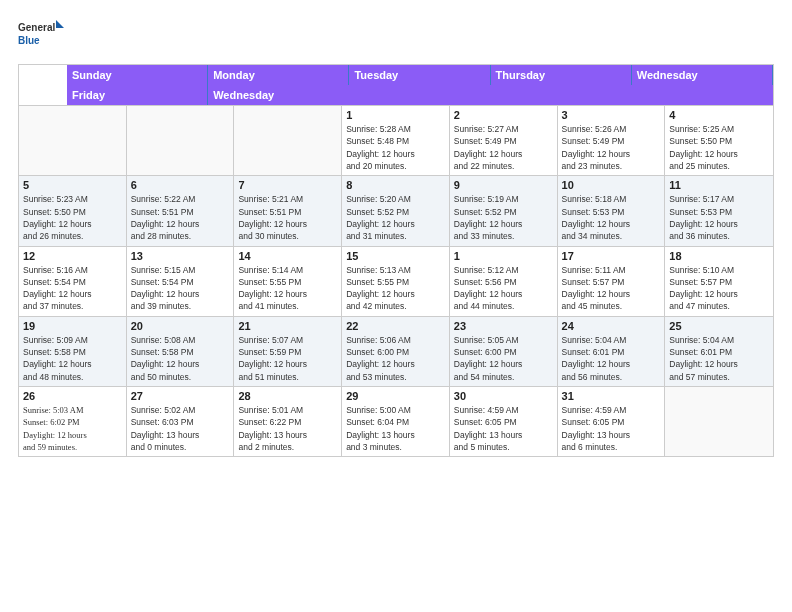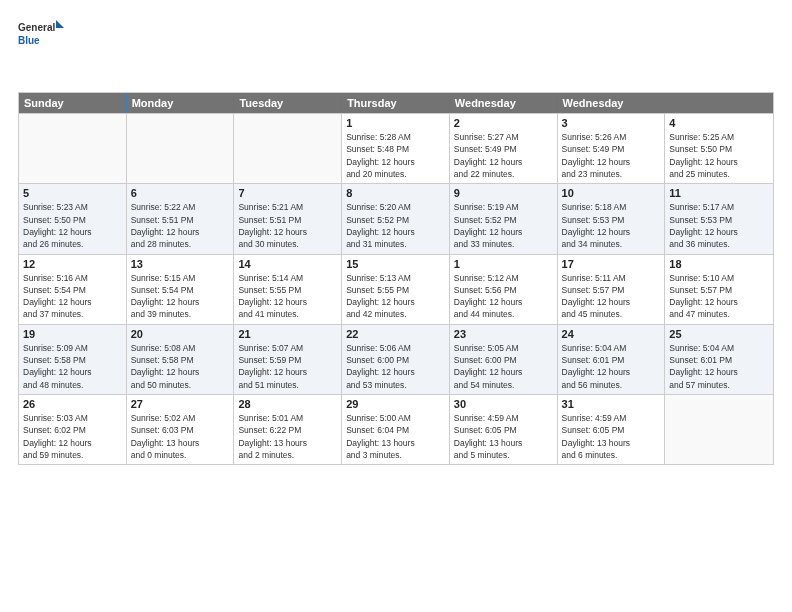--- a/index.html
+++ b/index.html
@@ -9,21 +9,20 @@
       width: 792px;
       height: 612px;
       overflow: hidden;
     }
     .page {
       width: 792px;
       height: 440px;
       padding: 18px 18px 10px 18px;
       display: flex;
       flex-direction: column;
-      gap: 28px;
     }
     .header {
       display: flex;
       justify-content: space-between;
       align-items: flex-start;
       margin-bottom: 10px;
     }
     .logo {
       display: flex;
       align-items: center;
@@ -42,22 +41,23 @@
       color: #444;
     }
     .calendar {
       flex: 1;
       display: flex;
       flex-direction: column;
       border: 1px solid #ccc;
     }
     .cal-header-row {
       display: grid;
-      grid-template-columns: repeat(7, 1fr);
-      background: #737373;
+      grid-template-columns: repeat(5, 1fr);
+      background: #8b5cf6;
+      margin-left: 48px;
     }
     .cal-header-cell {
       color: #fff;
       font-size: 11px;
       font-weight: bold;
       padding: 4px 5px;
       text-align: left;
       border-right: 1px solid #3a7ac8;
     }
     .cal-header-cell:last-child { border-right: none; }
@@ -116,20 +116,21 @@
     </div>
   </div>
 
   <div class="calendar">
     <div class="cal-header-row">
     <div class="cal-header-cell">Sunday</div>
         <div class="cal-header-cell">Monday</div>
         <div class="cal-header-cell">Tuesday</div>
         <div class="cal-header-cell">Thursday</div>
         <div class="cal-header-cell">Wednesday</div>
+        <div class="cal-header-cell">Friday</div>
         <div class="cal-header-cell">Wednesday</div>
       </div>
     <div class="cal-body">
     <div class="cal-row">
           <div class="cal-cell empty"></div>
           <div class="cal-cell empty"></div>
           <div class="cal-cell empty"></div>
           <div class="cal-cell">
             <div class="cell-date">1</div>
             <div class="cell-info" style="white-space: pre-line;">Sunrise: 5:28 AM
@@ -308,21 +309,21 @@
             <div class="cell-date">25</div>
             <div class="cell-info" style="white-space: pre-line;">Sunrise: 5:04 AM
 Sunset: 6:01 PM
 Daylight: 12 hours
 and 57 minutes.</div>
           </div>
         </div>
         <div class="cal-row">
           <div class="cal-cell">
             <div class="cell-date">26</div>
-            <div class="cell-info" style="white-space: pre-line;">Sunrise: 5:03 AM
+            <div class="cell-info" style="white-space: pre-line; font-family: Liberation Serif, serif;">Sunrise: 5:03 AM
 Sunset: 6:02 PM
 Daylight: 12 hours
 and 59 minutes.</div>
           </div>
           <div class="cal-cell">
             <div class="cell-date">27</div>
             <div class="cell-info" style="white-space: pre-line;">Sunrise: 5:02 AM
 Sunset: 6:03 PM
 Daylight: 13 hours
 and 0 minutes.</div>

